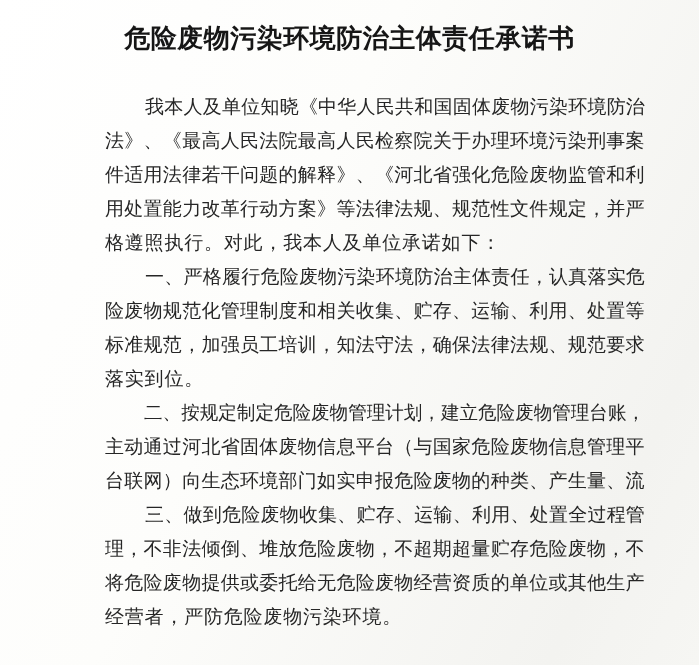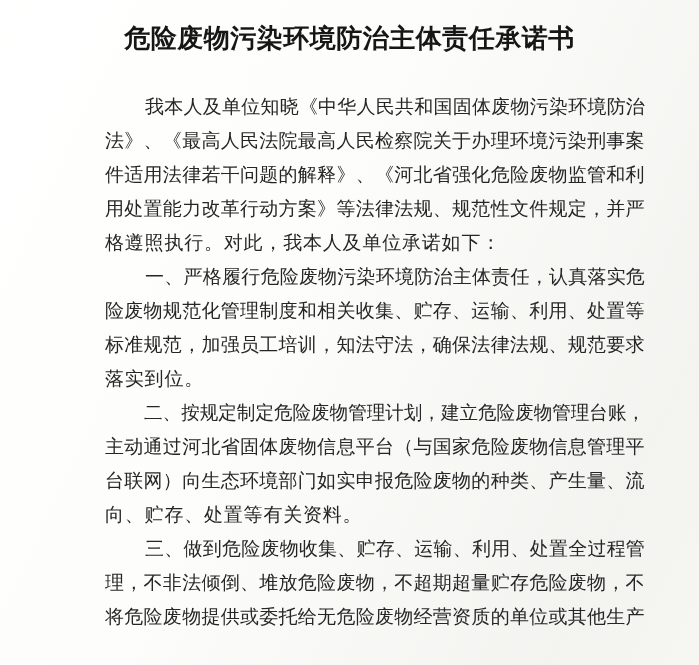--- a/index.html
+++ b/index.html
@@ -345,21 +345,20 @@
           <span>的</span>
           <span>种</span>
           <span>类</span>
           <span>、</span>
           <span>产</span>
           <span>生</span>
           <span>量</span>
           <span>、</span>
           <span>流</span>
         </div>
-        <div class="line end">向、贮存、处置等有关资料。</div>
       </div>
       <div class="paragraph">
         <div class="line justify indent">
           <span>三</span>
           <span>、</span>
           <span>做</span>
           <span>到</span>
           <span>危</span>
           <span>险</span>
           <span>废</span>
@@ -436,15 +435,16 @@
           <span>质</span>
           <span>的</span>
           <span>单</span>
           <span>位</span>
           <span>或</span>
           <span>其</span>
           <span>他</span>
           <span>生</span>
           <span>产</span>
         </div>
+        <div class="line end">经营者，严防危险废物污染环境。</div>
       </div>
     </div>
 </div>
 
 </body></html>

